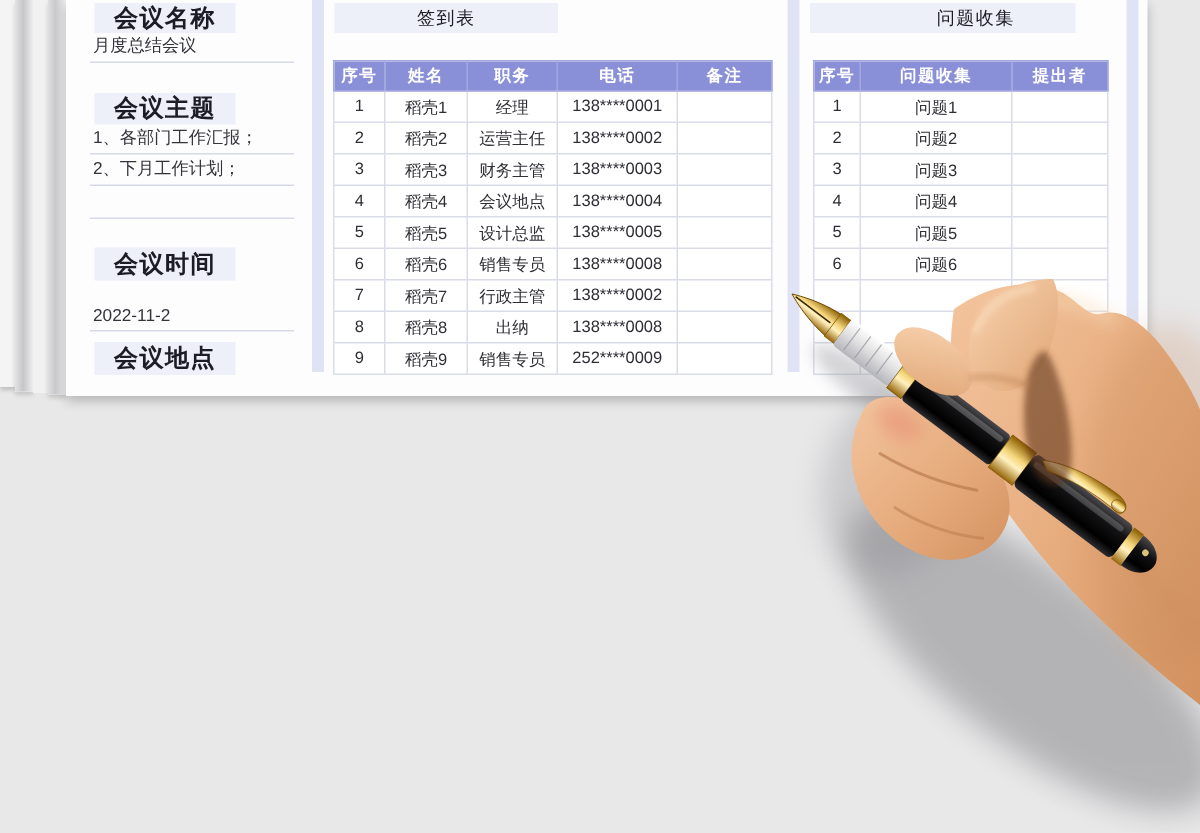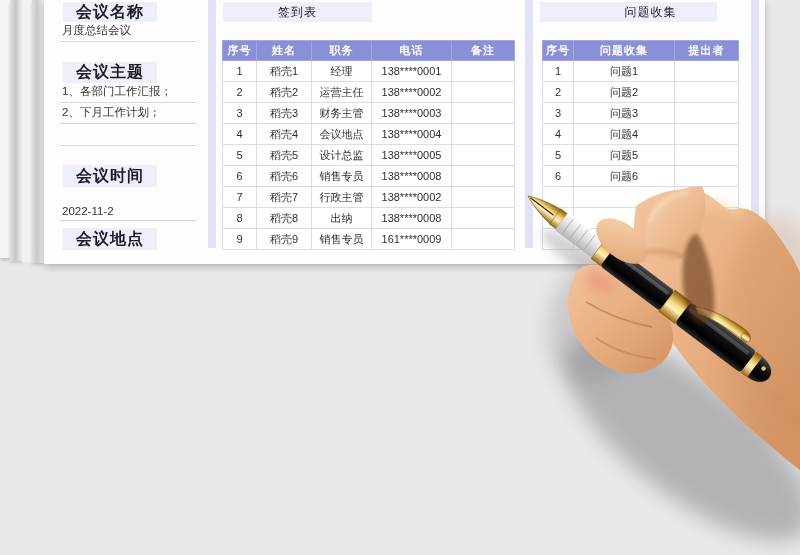--- a/index.html
+++ b/index.html
@@ -168,21 +168,21 @@
             <td>8</td>
             <td>稻壳8</td>
             <td>出纳</td>
             <td>138****0008</td>
             <td></td>
           </tr>
           <tr>
             <td>9</td>
             <td>稻壳9</td>
             <td>销售专员</td>
-            <td>161****0009</td>
+            <td>252****0009</td>
             <td></td>
           </tr>
         </tbody>
       </table>
   </div>
 
   <div class="panel panel-questions">
     <div class="panel-title">问题收集</div>
     <table class="sheet-table">
         <colgroup>

